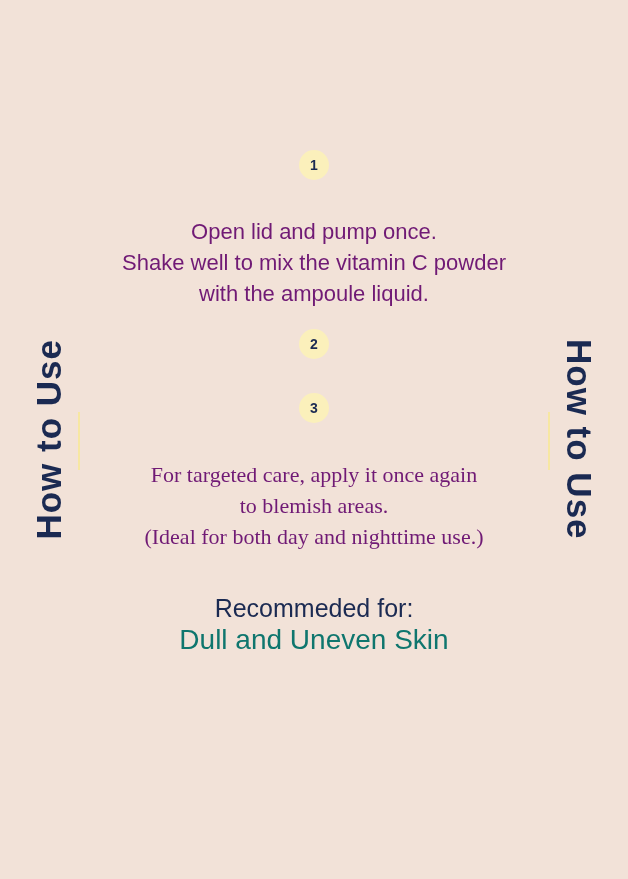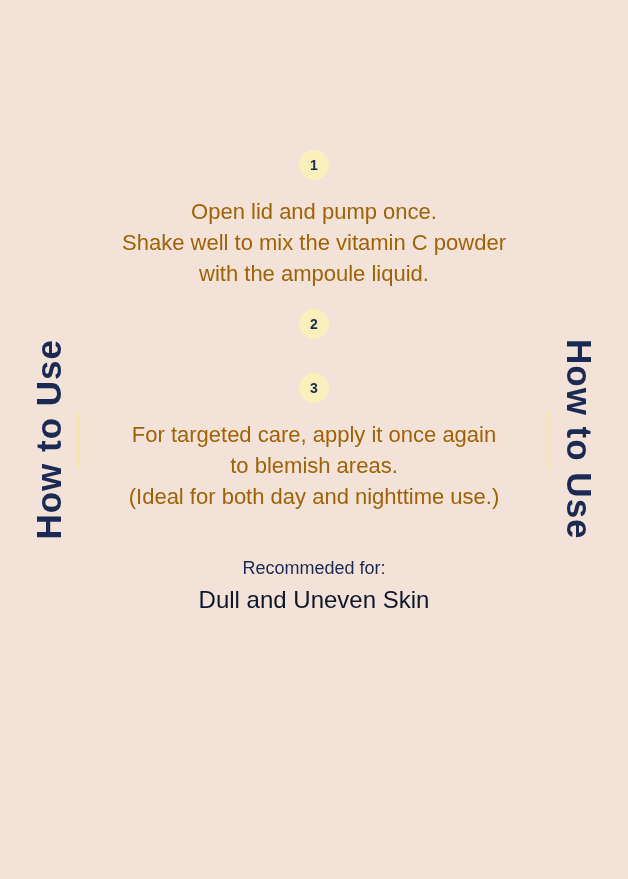--- a/index.html
+++ b/index.html
@@ -92,42 +92,43 @@
     display: flex;
     align-items: center;
     justify-content: center;
     margin-bottom: 16px;
   }
 
   .step-text {
     font-size: 22px;
     line-height: 31px;
     text-align: center;
-    color: #a16207;
+    color: #701a75;
     font-weight: 400;
     max-width: 440px;
+    margin-top: 20px;
   }
 
   .step.s1 { margin-bottom: 20px; }
   .step.s2 { margin-bottom: 18px; }
   .step.s3 { margin-bottom: 0; }
 
   .recommend {
     margin-top: 40px;
     text-align: center;
   }
   .recommend-label {
-    font-size: 18px;
+    font-size: 25px;
     line-height: 32px;
     color: #1b2a52;
   }
   .recommend-value {
-    font-size: 24px;
+    font-size: 28px;
     line-height: 32px;
-    color: #0f172a;
+    color: #0f766e;
   }
 </style>
 </head>
 <body>
 
 <div class="page">
 
   <div class="side-title left">
     <span class="vtext">How to Use</span>
   </div>
@@ -146,21 +147,21 @@
 Shake well to mix the vitamin C powder
 with the ampoule liquid.</div>
     </div>
 
     <div class="step s2">
       <div class="badge">2</div>
     </div>
 
     <div class="step s3">
       <div class="badge">3</div>
-      <div class="step-text" style="white-space: pre-line;">For targeted care, apply it once again
+      <div class="step-text" style="white-space: pre-line; font-family: Liberation Serif, serif;">For targeted care, apply it once again
 to blemish areas.
 (Ideal for both day and nighttime use.)</div>
     </div>
 
     <div class="recommend">
       <div class="recommend-label">Recommeded for:</div>
       <div class="recommend-value">Dull and Uneven Skin</div>
     </div>
 
   </div>

